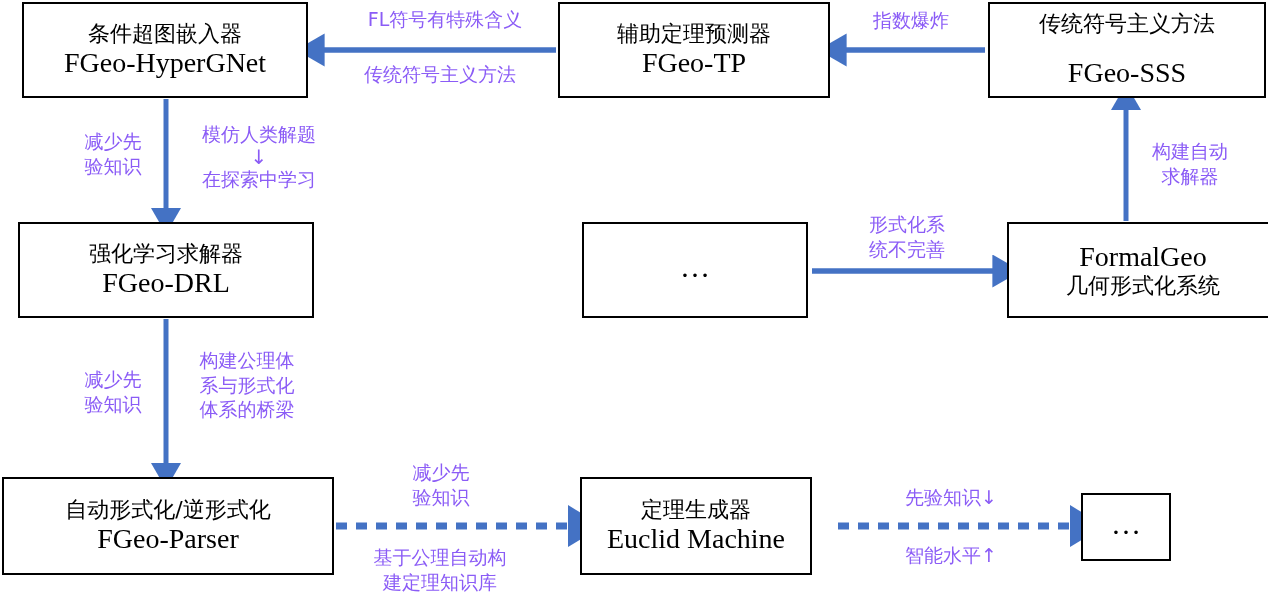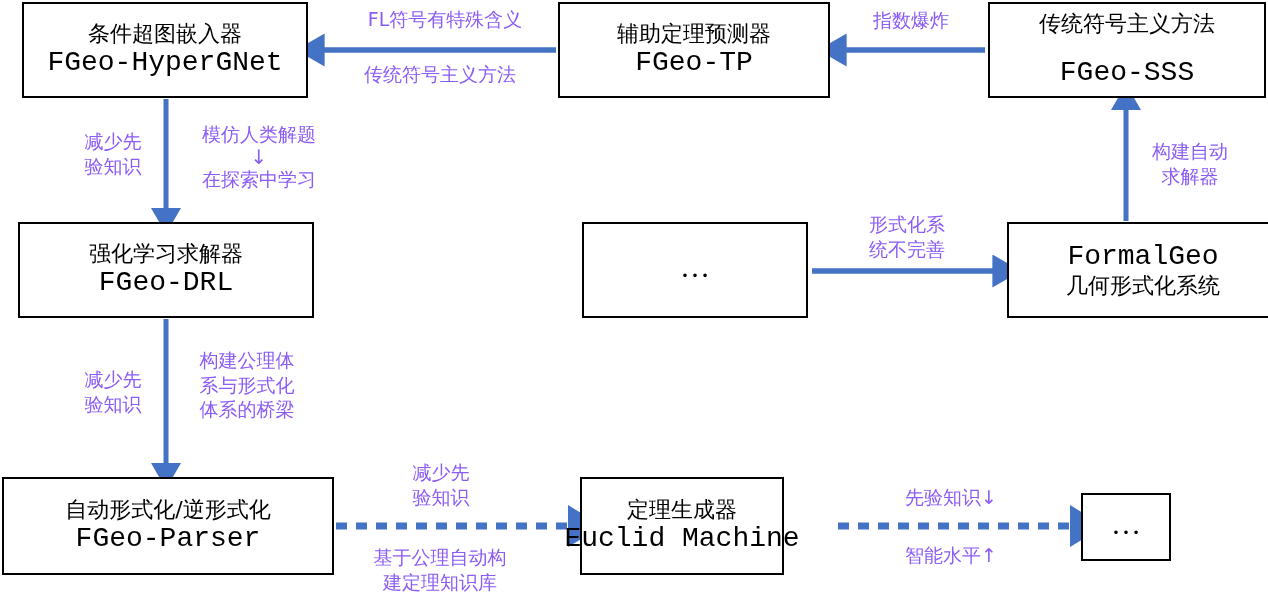--- a/index.html
+++ b/index.html
@@ -40,21 +40,21 @@
   .node .ln {
     display: block;
     white-space: nowrap;
   }
   .cjk {
     font-family: "DejaVu Sans", "Liberation Sans", sans-serif;
     font-size: 22px;
     letter-spacing: 0px;
   }
   .lat {
-    font-family: Liberation Mono, monospace;
+    font-family: Liberation Serif, serif;
     font-size: 28px;
   }
   .ellipsis-node {
     font-family: "Liberation Serif", "DejaVu Serif", serif;
     font-size: 30px;
     line-height: 0.5;
     padding-bottom: 8px;
   }
   .edge-label {
     position: absolute;
@@ -135,21 +135,21 @@
   <div class="node" style="left:1007px; top:222px; width:272px; height:96px;">
     <span class="ln lat">FormalGeo</span>
     <span class="ln cjk">几何形式化系统</span>
   </div>
 
   <div class="node" style="left:2px; top:477px; width:332px; height:98px;">
     <span class="ln cjk">自动形式化/逆形式化</span>
     <span class="ln lat">FGeo-Parser</span>
   </div>
 
-  <div class="node" style="left:580px; top:477px; width:204px; height:98px;">
+  <div class="node" style="left:580px; top:477px; width:232px; height:98px;">
     <span class="ln cjk">定理生成器</span>
     <span class="ln lat">Euclid Machine</span>
   </div>
 
   <div class="node ellipsis-node" style="left:1081px; top:493px; width:90px; height:68px;">
     <span class="ln">…</span>
   </div>
 
   <div class="edge-label" style="left:851px; top:8px; width:120px;">
     <span class="row">指数爆炸</span>

